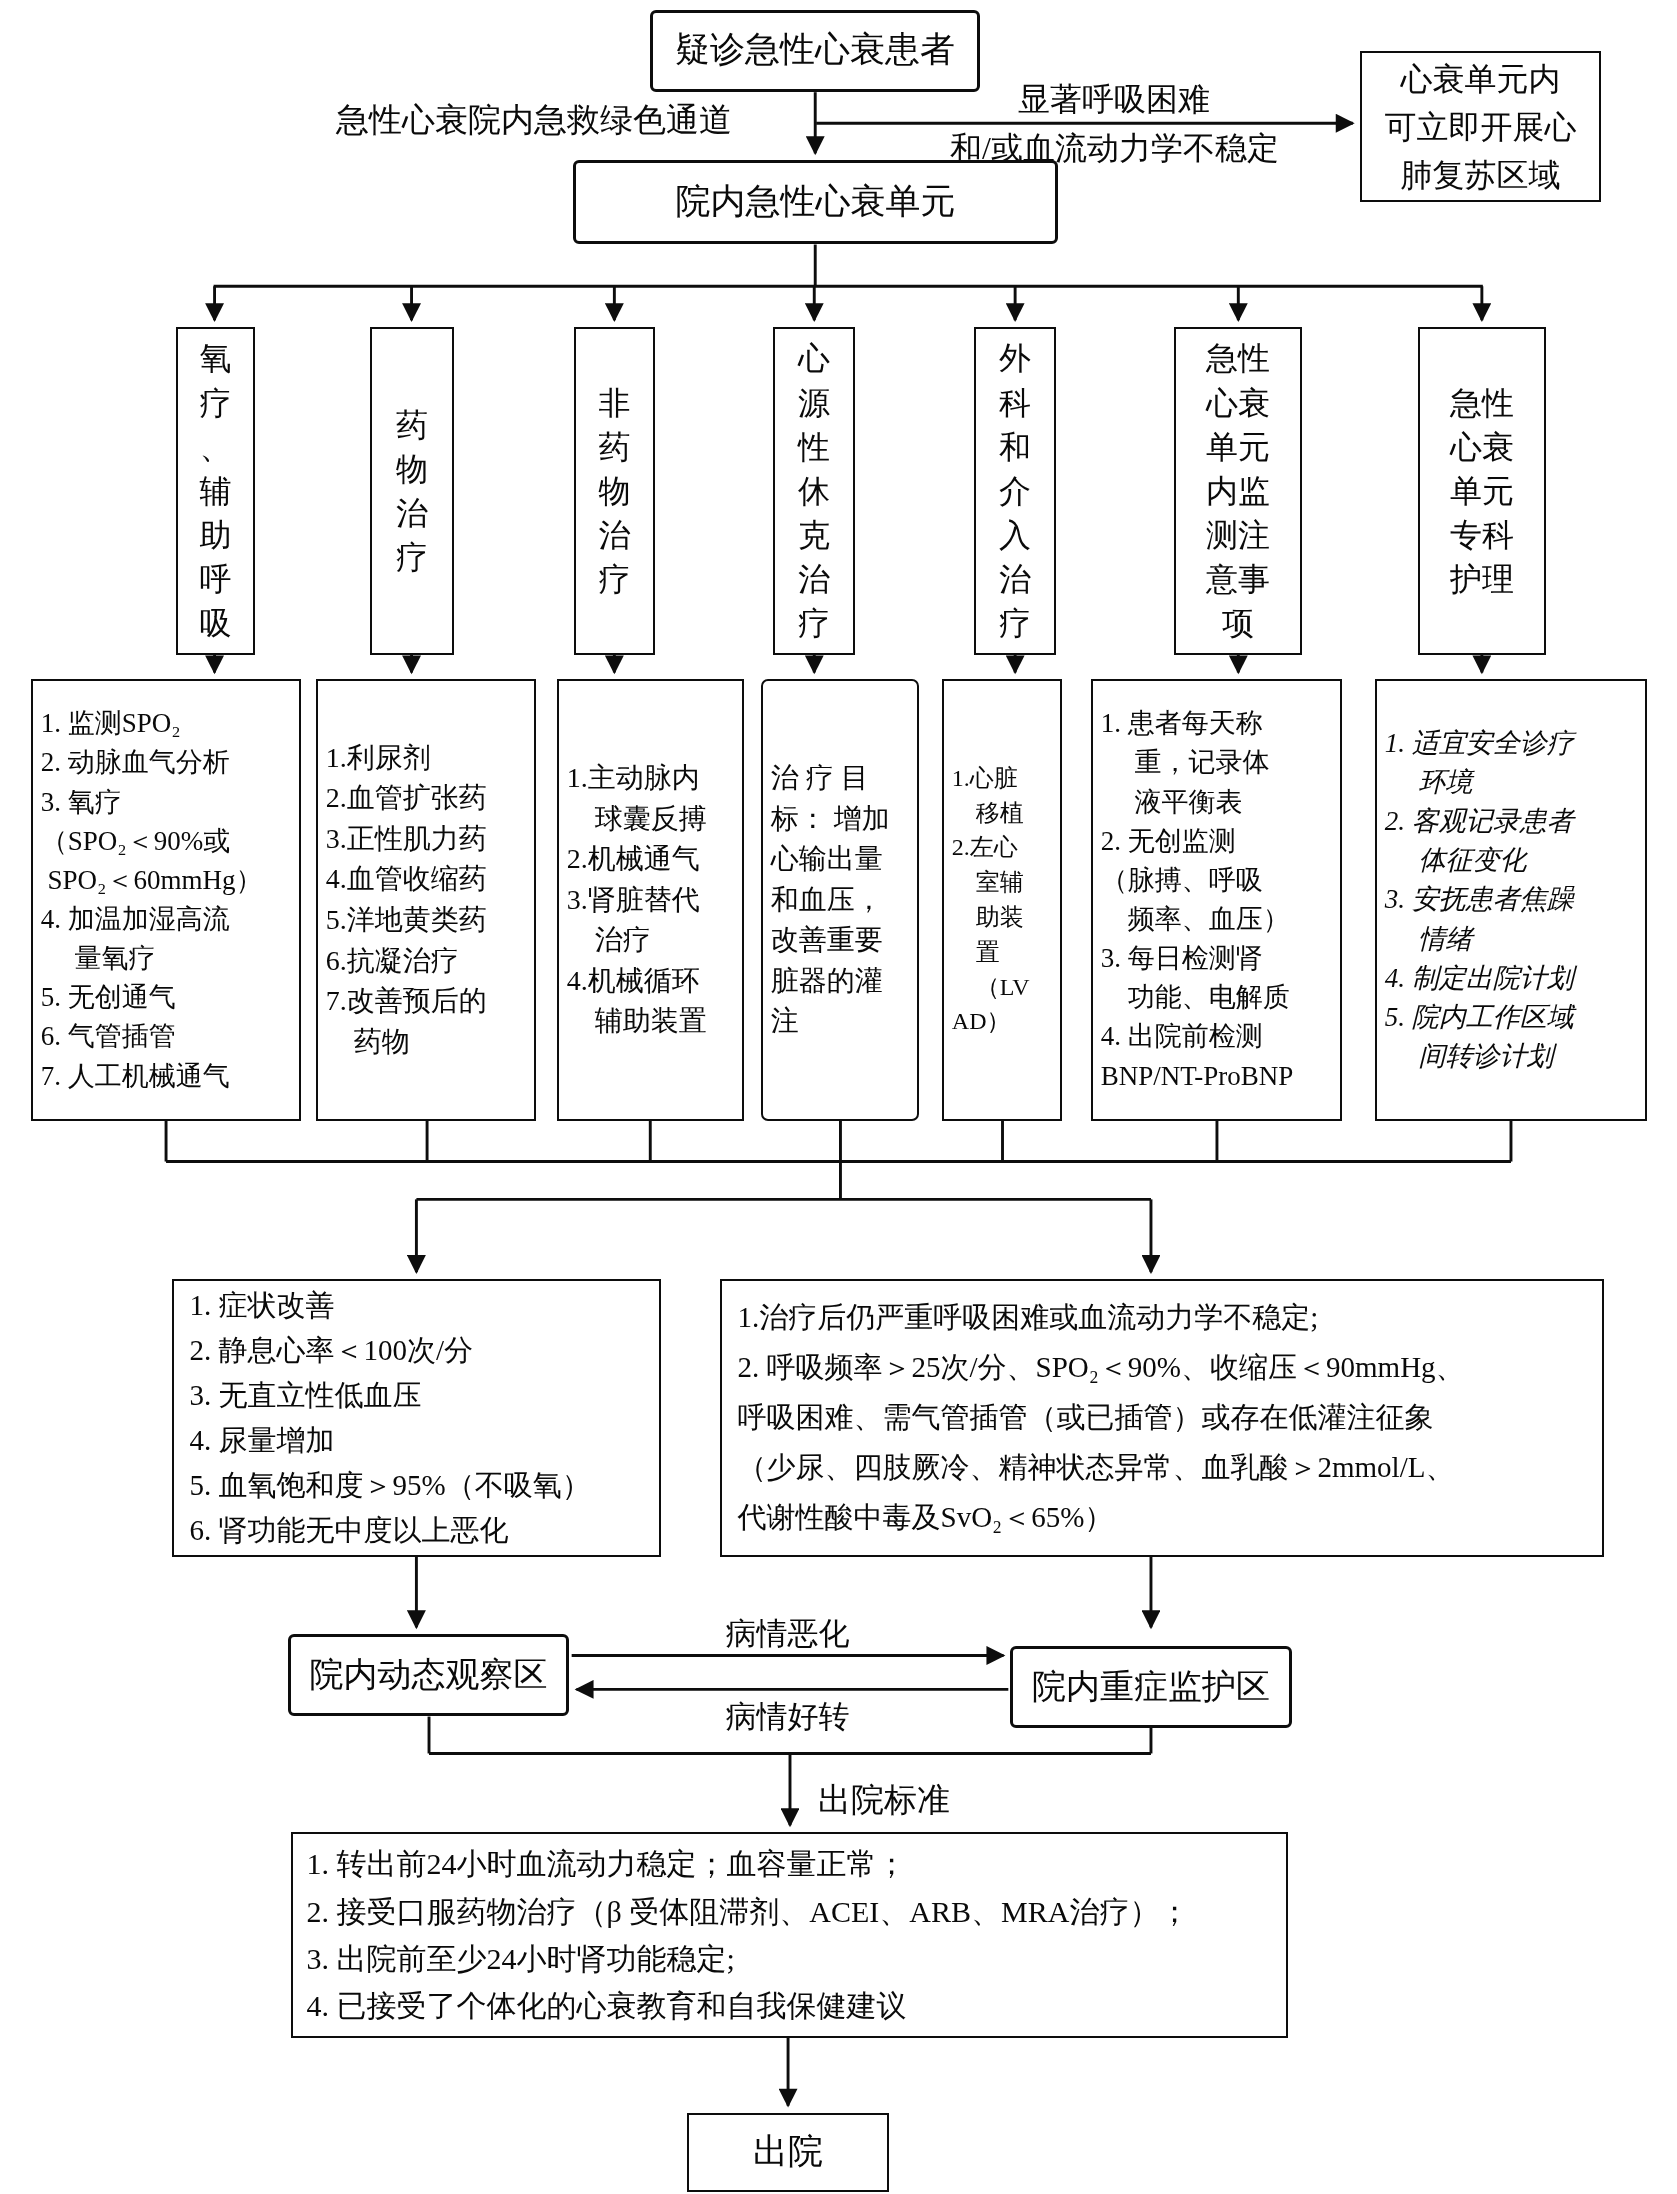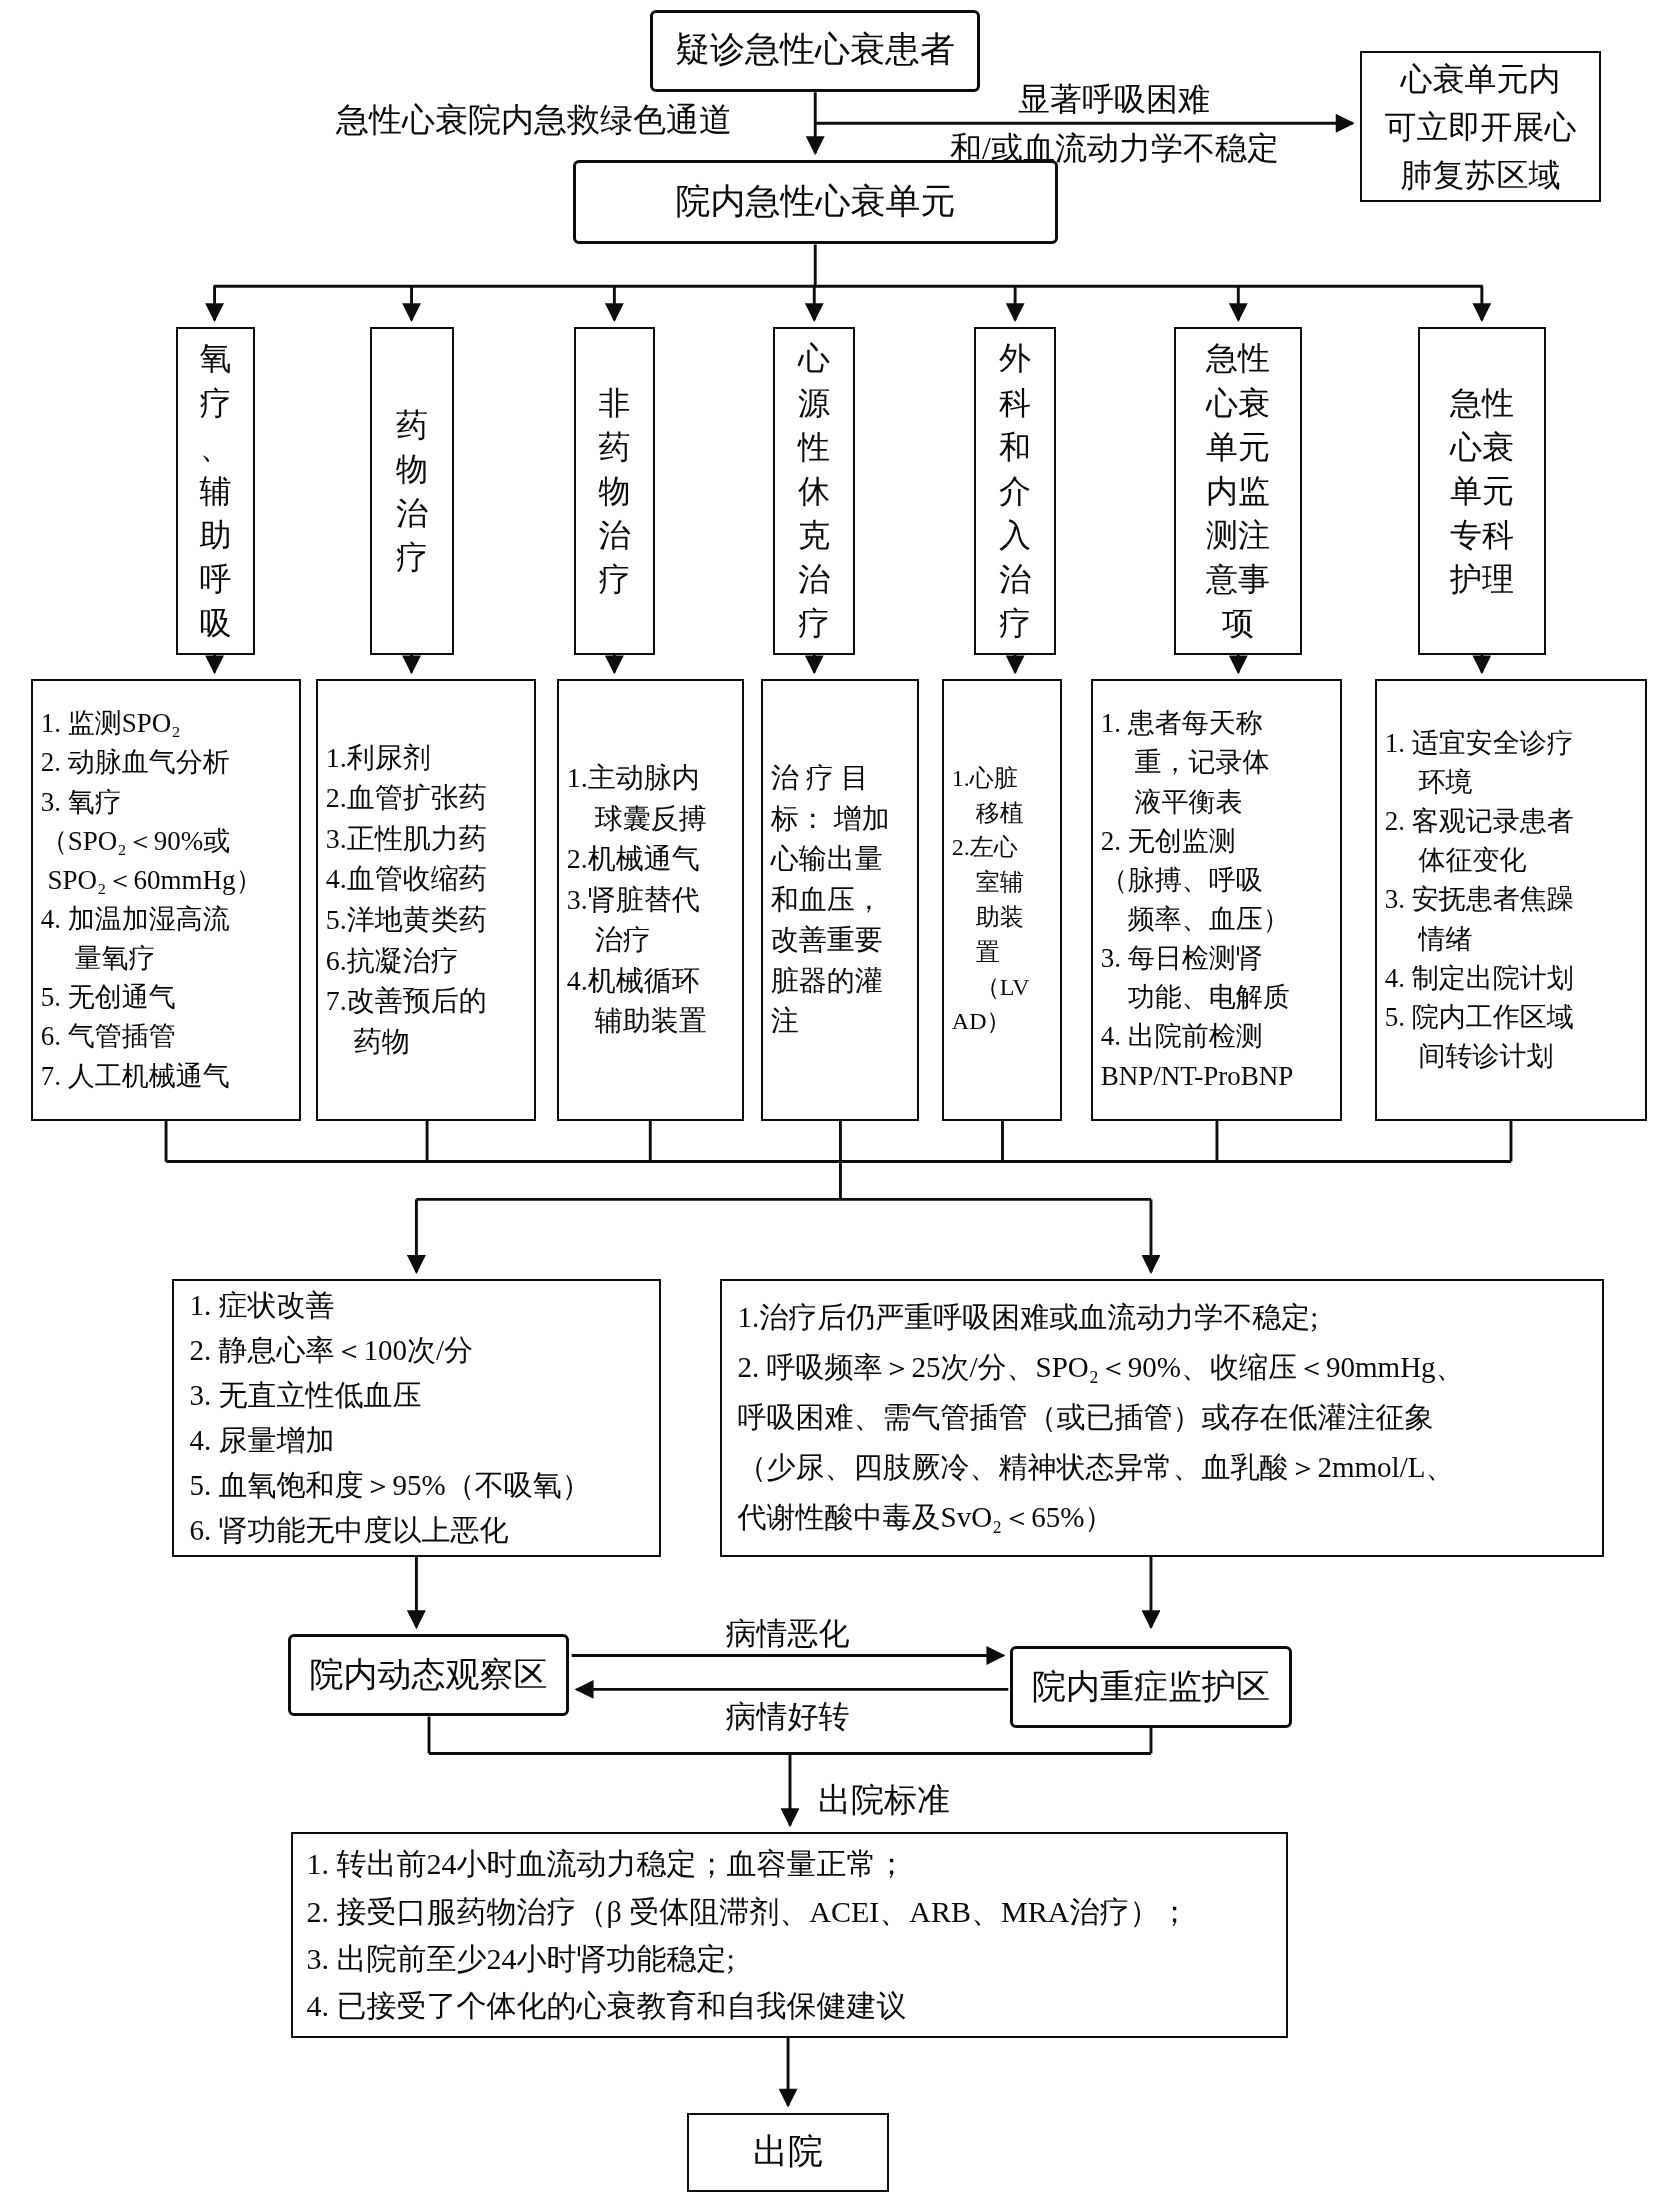--- a/index.html
+++ b/index.html
@@ -173,21 +173,21 @@
 6.抗凝治疗
 7.改善预后的
 　药物</div>
   <div class="box list-box" style="left:557px;top:679px;width:187px;height:442px;font-size:28px;">1.主动脉内
 　球囊反搏
 2.机械通气
 3.肾脏替代
 　治疗
 4.机械循环
 　辅助装置</div>
-  <div class="box list-box" style="left:761px;top:679px;width:158px;height:442px;font-size:28px;">治 疗 目
+  <div class="box list-box" style="left:761px;top:679px;width:158px;height:442px;font-size:28px;border-radius:7px;">治 疗 目
 标： 增加
 心输出量
 和血压，
 改善重要
 脏器的灌
 注</div>
   <div class="box list-box" style="left:942px;top:679px;width:120px;height:442px;font-size:24px;">1.心脏
 　移植
 2.左心
 　室辅
@@ -198,21 +198,21 @@
   <div class="box list-box" style="left:1091px;top:679px;width:251px;height:442px;font-size:27px;">1. 患者每天称
 　 重，记录体
 　 液平衡表
 2. 无创监测
 （脉搏、呼吸
 　频率、血压）
 3. 每日检测肾
 　功能、电解质
 4. 出院前检测
 BNP/NT-ProBNP</div>
-  <div class="box list-box" style="left:1375px;top:679px;width:272px;height:442px;font-size:27px;">1. 适宜安全诊疗
+  <div class="box list-box" style="left:1375px;top:679px;width:272px;height:442px;font-size:27px;font-style:italic;">1. 适宜安全诊疗
 　 环境
 2. 客观记录患者
 　 体征变化
 3. 安抚患者焦躁
 　 情绪
 4. 制定出院计划
 5. 院内工作区域
 　 间转诊计划</div>
 
   <div class="box list-box" style="left:172px;top:1279px;width:489px;height:278px;font-size:29px;line-height:1.55;padding-left:15.5px;">1. 症状改善

